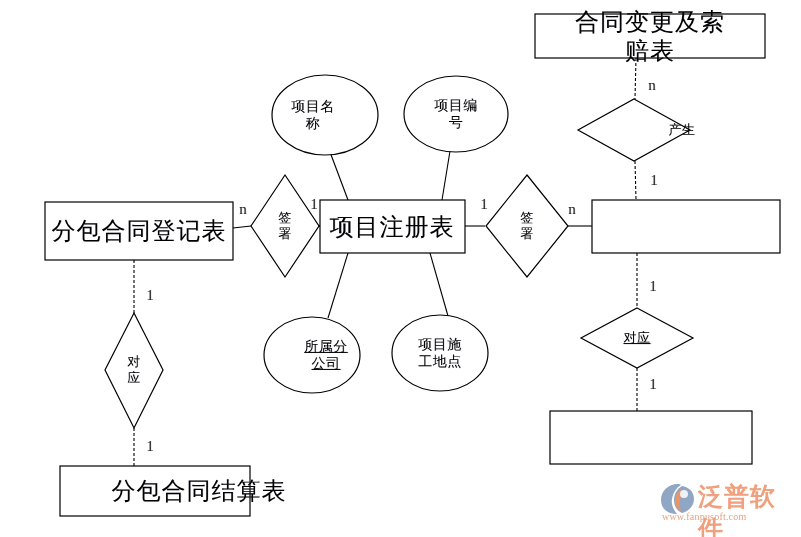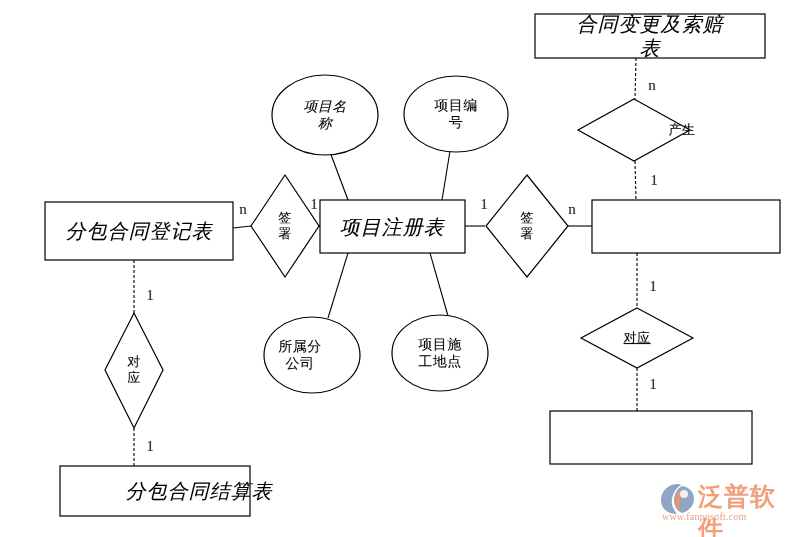--- a/index.html
+++ b/index.html
@@ -43,25 +43,24 @@
   }
   .lbl {
     position: absolute;
     color: #000000;
     text-shadow: 0.6px 0 0 rgba(120,120,150,0.35);
     white-space: pre-line;
     line-height: 1.22;
     pointer-events: none;
   }
   .entity-label {
-    font-size: 20px;
+    font-size: 24px;
     letter-spacing: 1px;
     text-align: center;
     transform: translate(-50%, -50%);
-    font-style: italic;
   }
   .attr-label {
     font-size: 14px;
     letter-spacing: 0.5px;
     text-align: center;
     transform: translate(-50%, -50%);
   }
   .rel-label {
     font-size: 13px;
     letter-spacing: 0.5px;
@@ -159,25 +158,25 @@
     <polygon class="shape-stroke" points="634,99 690,130 634,161 578,130"></polygon>
     <polygon class="shape-stroke" points="134,313 163,370 134,428 105,370"></polygon>
     <polygon class="shape-stroke" points="637,308 693,338 637,368 581,338"></polygon>
   </svg>
 
   <div class="lbl entity-label" style="left:139px; top:231px;">分包合同登记表</div>
   <div class="lbl entity-label" style="left:392px; top:227px;">项目注册表</div>
   <div class="lbl entity-label" style="left:650px; top:36px;">合同变更及索赔表</div>
   <div class="lbl entity-label" style="left:155px; top:491px;margin-left:44px;">分包合同结算表</div>
 
-  <div class="lbl attr-label" style="left:325px; top:115px;font-style:italic;">项目名
+  <div class="lbl attr-label" style="left:313px; top:115px;">项目名
 称</div>
   <div class="lbl attr-label" style="left:456px; top:114px;">项目编
 号</div>
-  <div class="lbl attr-label" style="left:300px; top:355px;">所属分
+  <div class="lbl attr-label" style="left:326px; top:355px;text-decoration:underline;">所属分
 公司</div>
   <div class="lbl attr-label" style="left:440px; top:353px;">项目施
 工地点</div>
 
   <div class="lbl rel-label" style="left:285px; top:226px;">签
 署</div>
   <div class="lbl rel-label" style="left:527px; top:226px;">签
 署</div>
   <div class="lbl rel-label" style="left:634px; top:130px;margin-left:48px;">产生</div>
   <div class="lbl rel-label" style="left:134px; top:370px;">对

